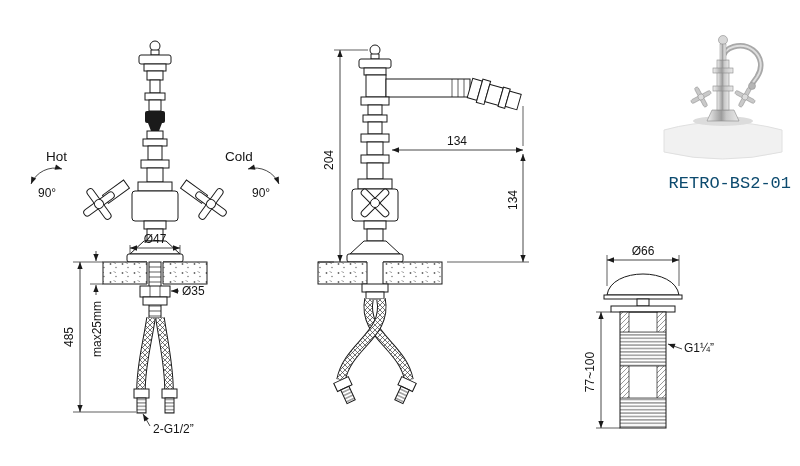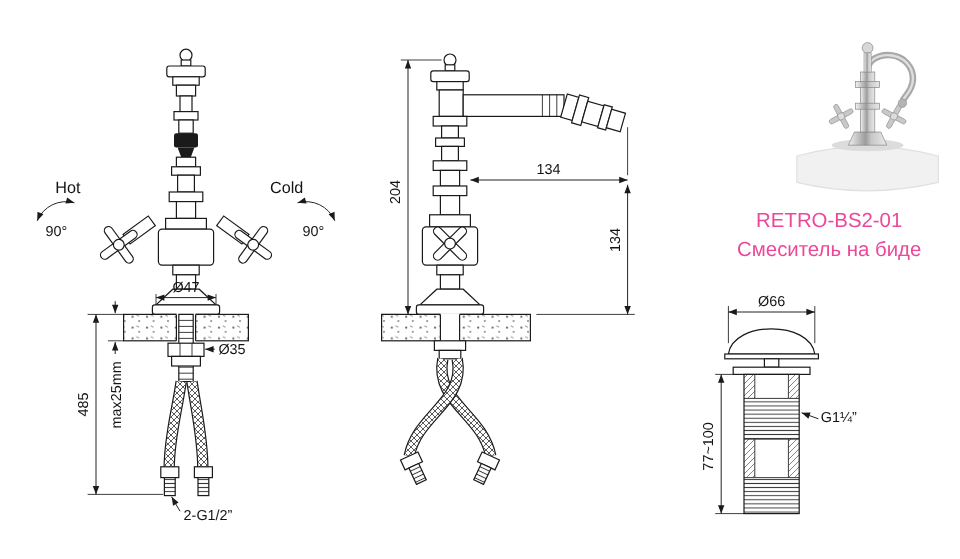--- a/index.html
+++ b/index.html
@@ -7,22 +7,22 @@
           font-family:"Liberation Sans",sans-serif;}
   svg{position:absolute;left:0;top:0;}
   svg text{font-family:"Liberation Sans","DejaVu Sans",sans-serif;fill:#141414;}
   .td{font-size:12px;}
   .tl{font-size:13.5px;}
   .s{stroke:#1a1a1a;stroke-width:1;fill:none;}
   .sf{stroke:#1a1a1a;stroke-width:1;fill:#fff;}
   .dk{fill:#1a1a1a;}
   .d{stroke:#1a1a1a;stroke-width:0.8;fill:none;}
   .x{stroke:#1a1a1a;stroke-width:0.7;fill:none;}
-  .product-text{position:absolute;left:591px;top:172px;width:200px;text-align:center;
-                color:#ec4899;font-size:17px;line-height:1.42;}
+  .product-text{position:absolute;left:591px;top:172px;width:200px;text-align:right;
+                color:#0c4a6e;font-size:17px;line-height:1.42;font-family:Liberation Mono, monospace;}
 </style>
 </head>
 <body>
 
 <div class="screen">
 
 <svg width="800" height="466" viewBox="0 0 800 466">
   <defs>
     <marker id="arr" viewBox="0 0 10 10" refX="10" refY="5" markerWidth="9" markerHeight="7" markerUnits="userSpaceOnUse" orient="auto-start-reverse">
       <path d="M0,1.2 L10,5 L0,8.8 Z" fill="#1a1a1a"></path>
@@ -317,16 +317,15 @@
     </g>
     <g>
       <line class="d" x1="682" y1="349" x2="668" y2="344" marker-end="url(#arr)"></line>
       <text class="td" x="684" y="352">G1¼”</text>
     </g>
   </g>
 </svg>
 
 <div class="product-text">
   <div>RETRO-BS2-01</div>
-  <div>Смеситель на биде</div>
 </div>
 
 </div>
 
 </body></html>

